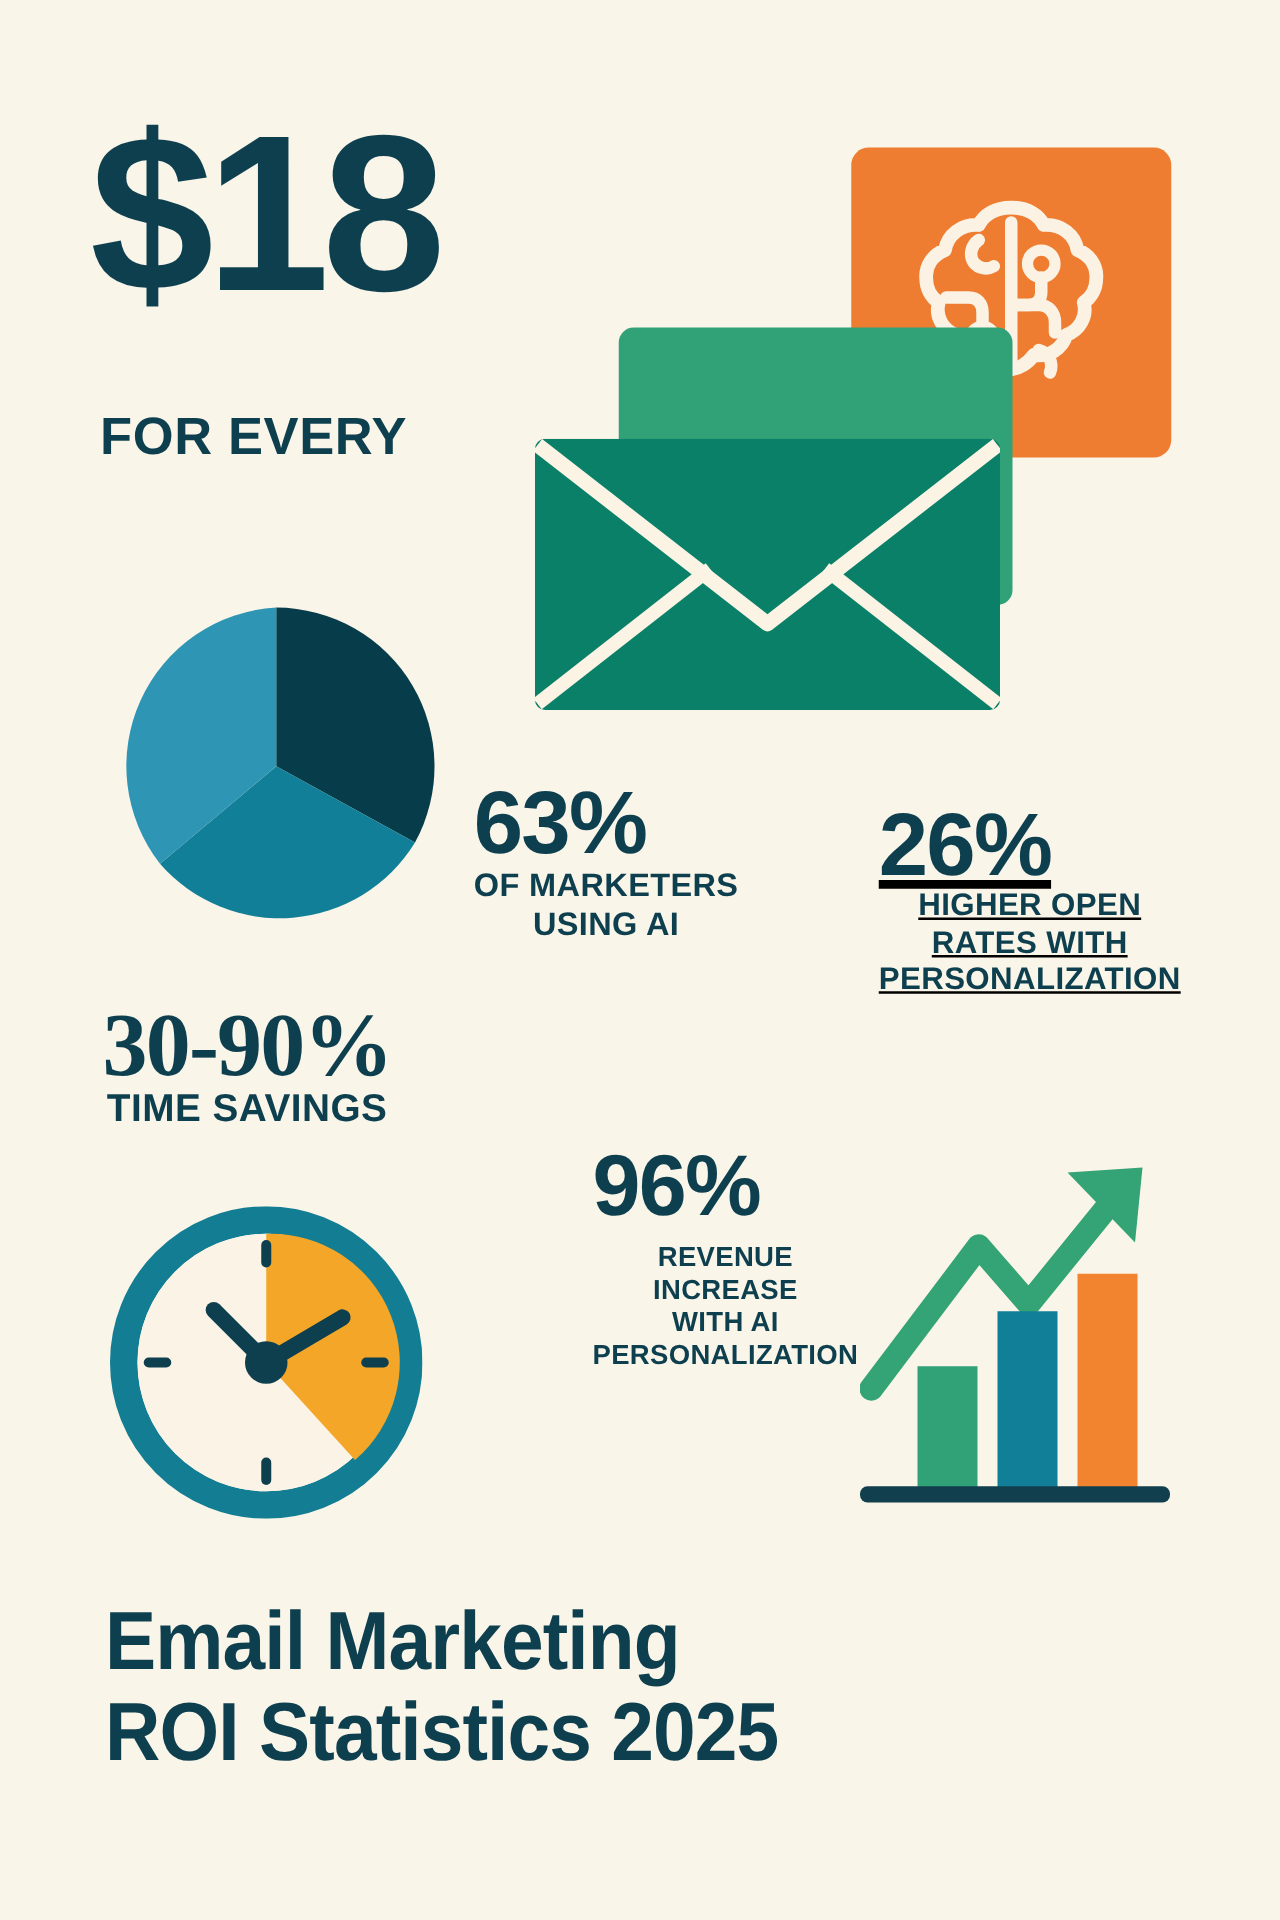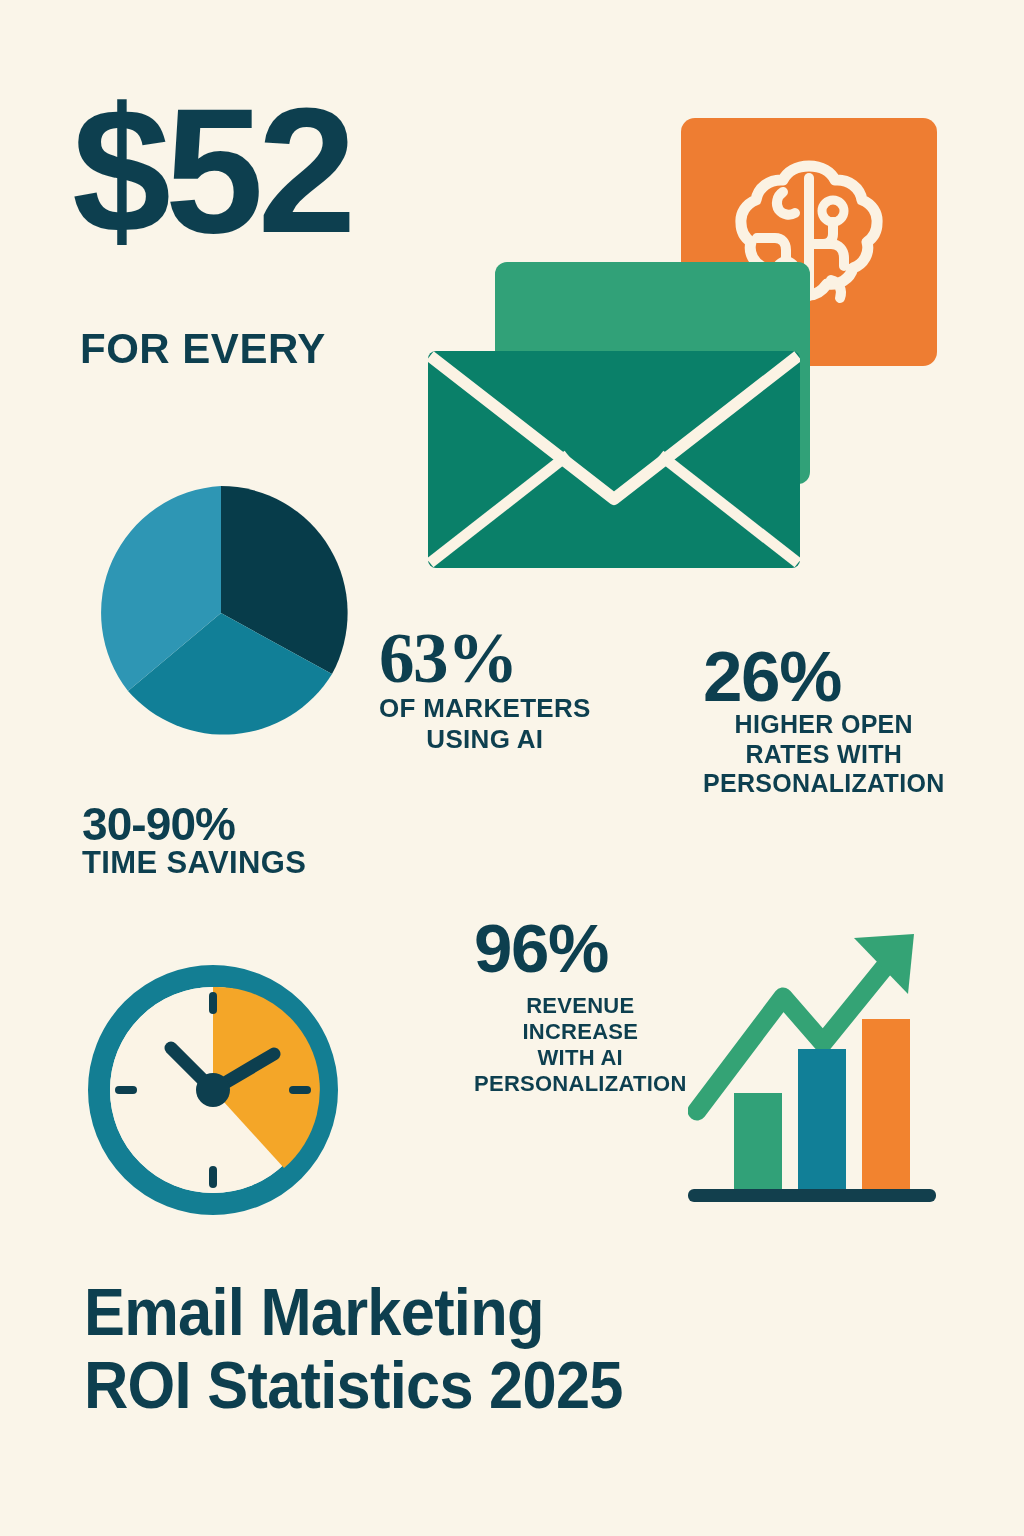--- a/index.html
+++ b/index.html
@@ -68,31 +68,31 @@
   }
 
   
   #pie-chart {
     position: absolute; left: 88px; top: 480px;
     width: 266px; height: 266px;
   }
 
   
   #stat-63 { position: absolute; left: 379px; top: 626px; }
-  #stat-63 .stat-big { font-size: 71px; font-family: Liberation Serif, serif; }
+  #stat-63 .stat-big { font-size: 71px; }
   #stat-63 .stat-sub { font-size: 26px; margin-top: 2px; }
 
   
-  #stat-26 { position: absolute; left: 703px; top: 644px; }
+  #stat-26 { position: absolute; left: 703px; top: 644px; text-decoration: underline; }
   #stat-26 .stat-big { font-size: 71px; }
   #stat-26 .stat-sub { font-size: 25px; margin-top: 1px; }
 
   
   #stat-3090 { position: absolute; left: 82px; top: 803px; }
-  #stat-3090 .stat-big { font-size: 46px; }
+  #stat-3090 .stat-big { font-size: 72px; font-family: Liberation Serif, serif; }
   #stat-3090 .stat-sub { font-size: 31px; }
 
   
   #clock {
     position: absolute; left: 88px; top: 965px;
     width: 250px; height: 250px;
   }
 
   
   #stat-41 { position: absolute; left: 474px; top: 917px; }
@@ -116,21 +116,21 @@
     transform: scaleX(0.93);
     transform-origin: left top;
   }
   #poster-title .line { display: block; white-space: nowrap; }
 </style>
 </head>
 <body>
 
 <div id="poster">
 
-  <div id="hero-amount">$52</div>
+  <div id="hero-amount">$18</div>
   <div id="hero-sub" class="stat-sub">
     <span class="line">FOR EVERY</span><br>
   </div>
 
   <div id="ai-card">
     <span>
       <svg width="200" height="200" viewBox="0 0 200 200" fill="none">
 
         <path d="M100 26c-13 0-22 6-26 14-14-1-25 8-27 20-10 4-16 13-15 23 0 8 4 15 10 19-3 11 3 22 14 26 3 11 14 18 26 16 5 7 12 11 18 11s13-4 18-11c12 2 23-5 26-16 11-4 17-15 14-26 6-4 10-11 10-19 1-10-5-19-15-23-2-12-13-21-27-20-4-8-13-14-26-14z" stroke="#fbf2e3" stroke-width="11" stroke-linejoin="round" stroke-linecap="round"></path>
 

